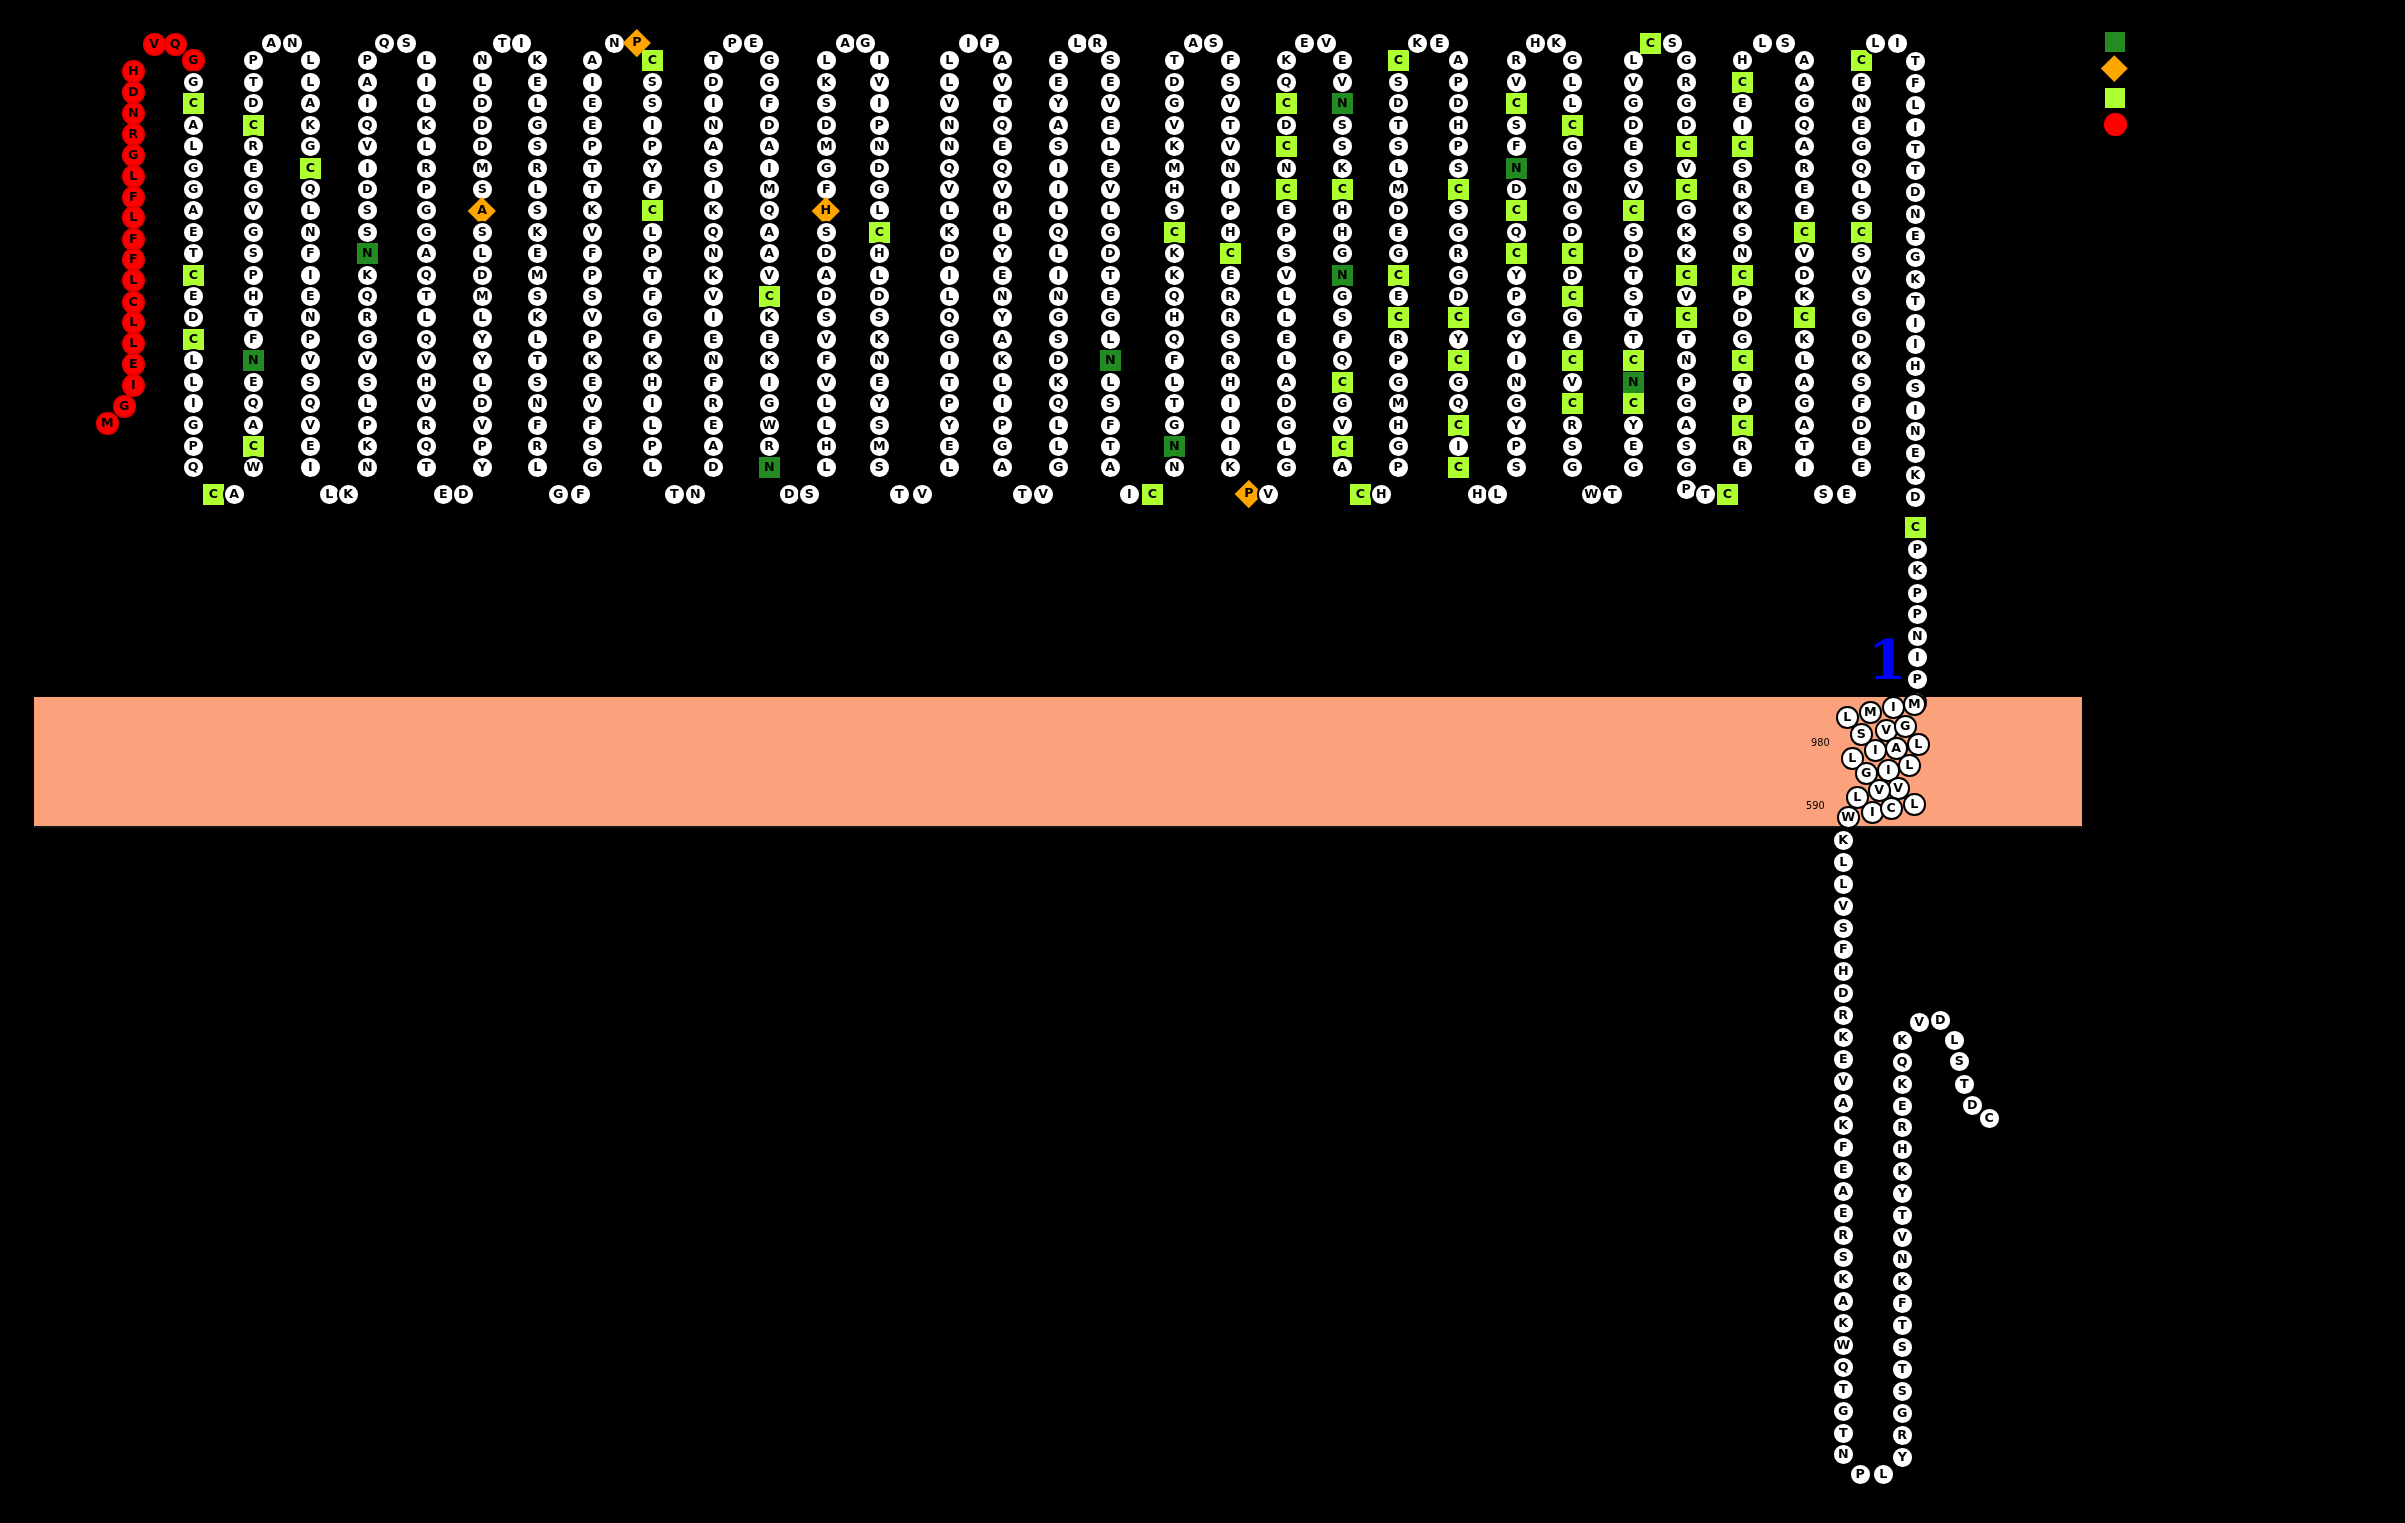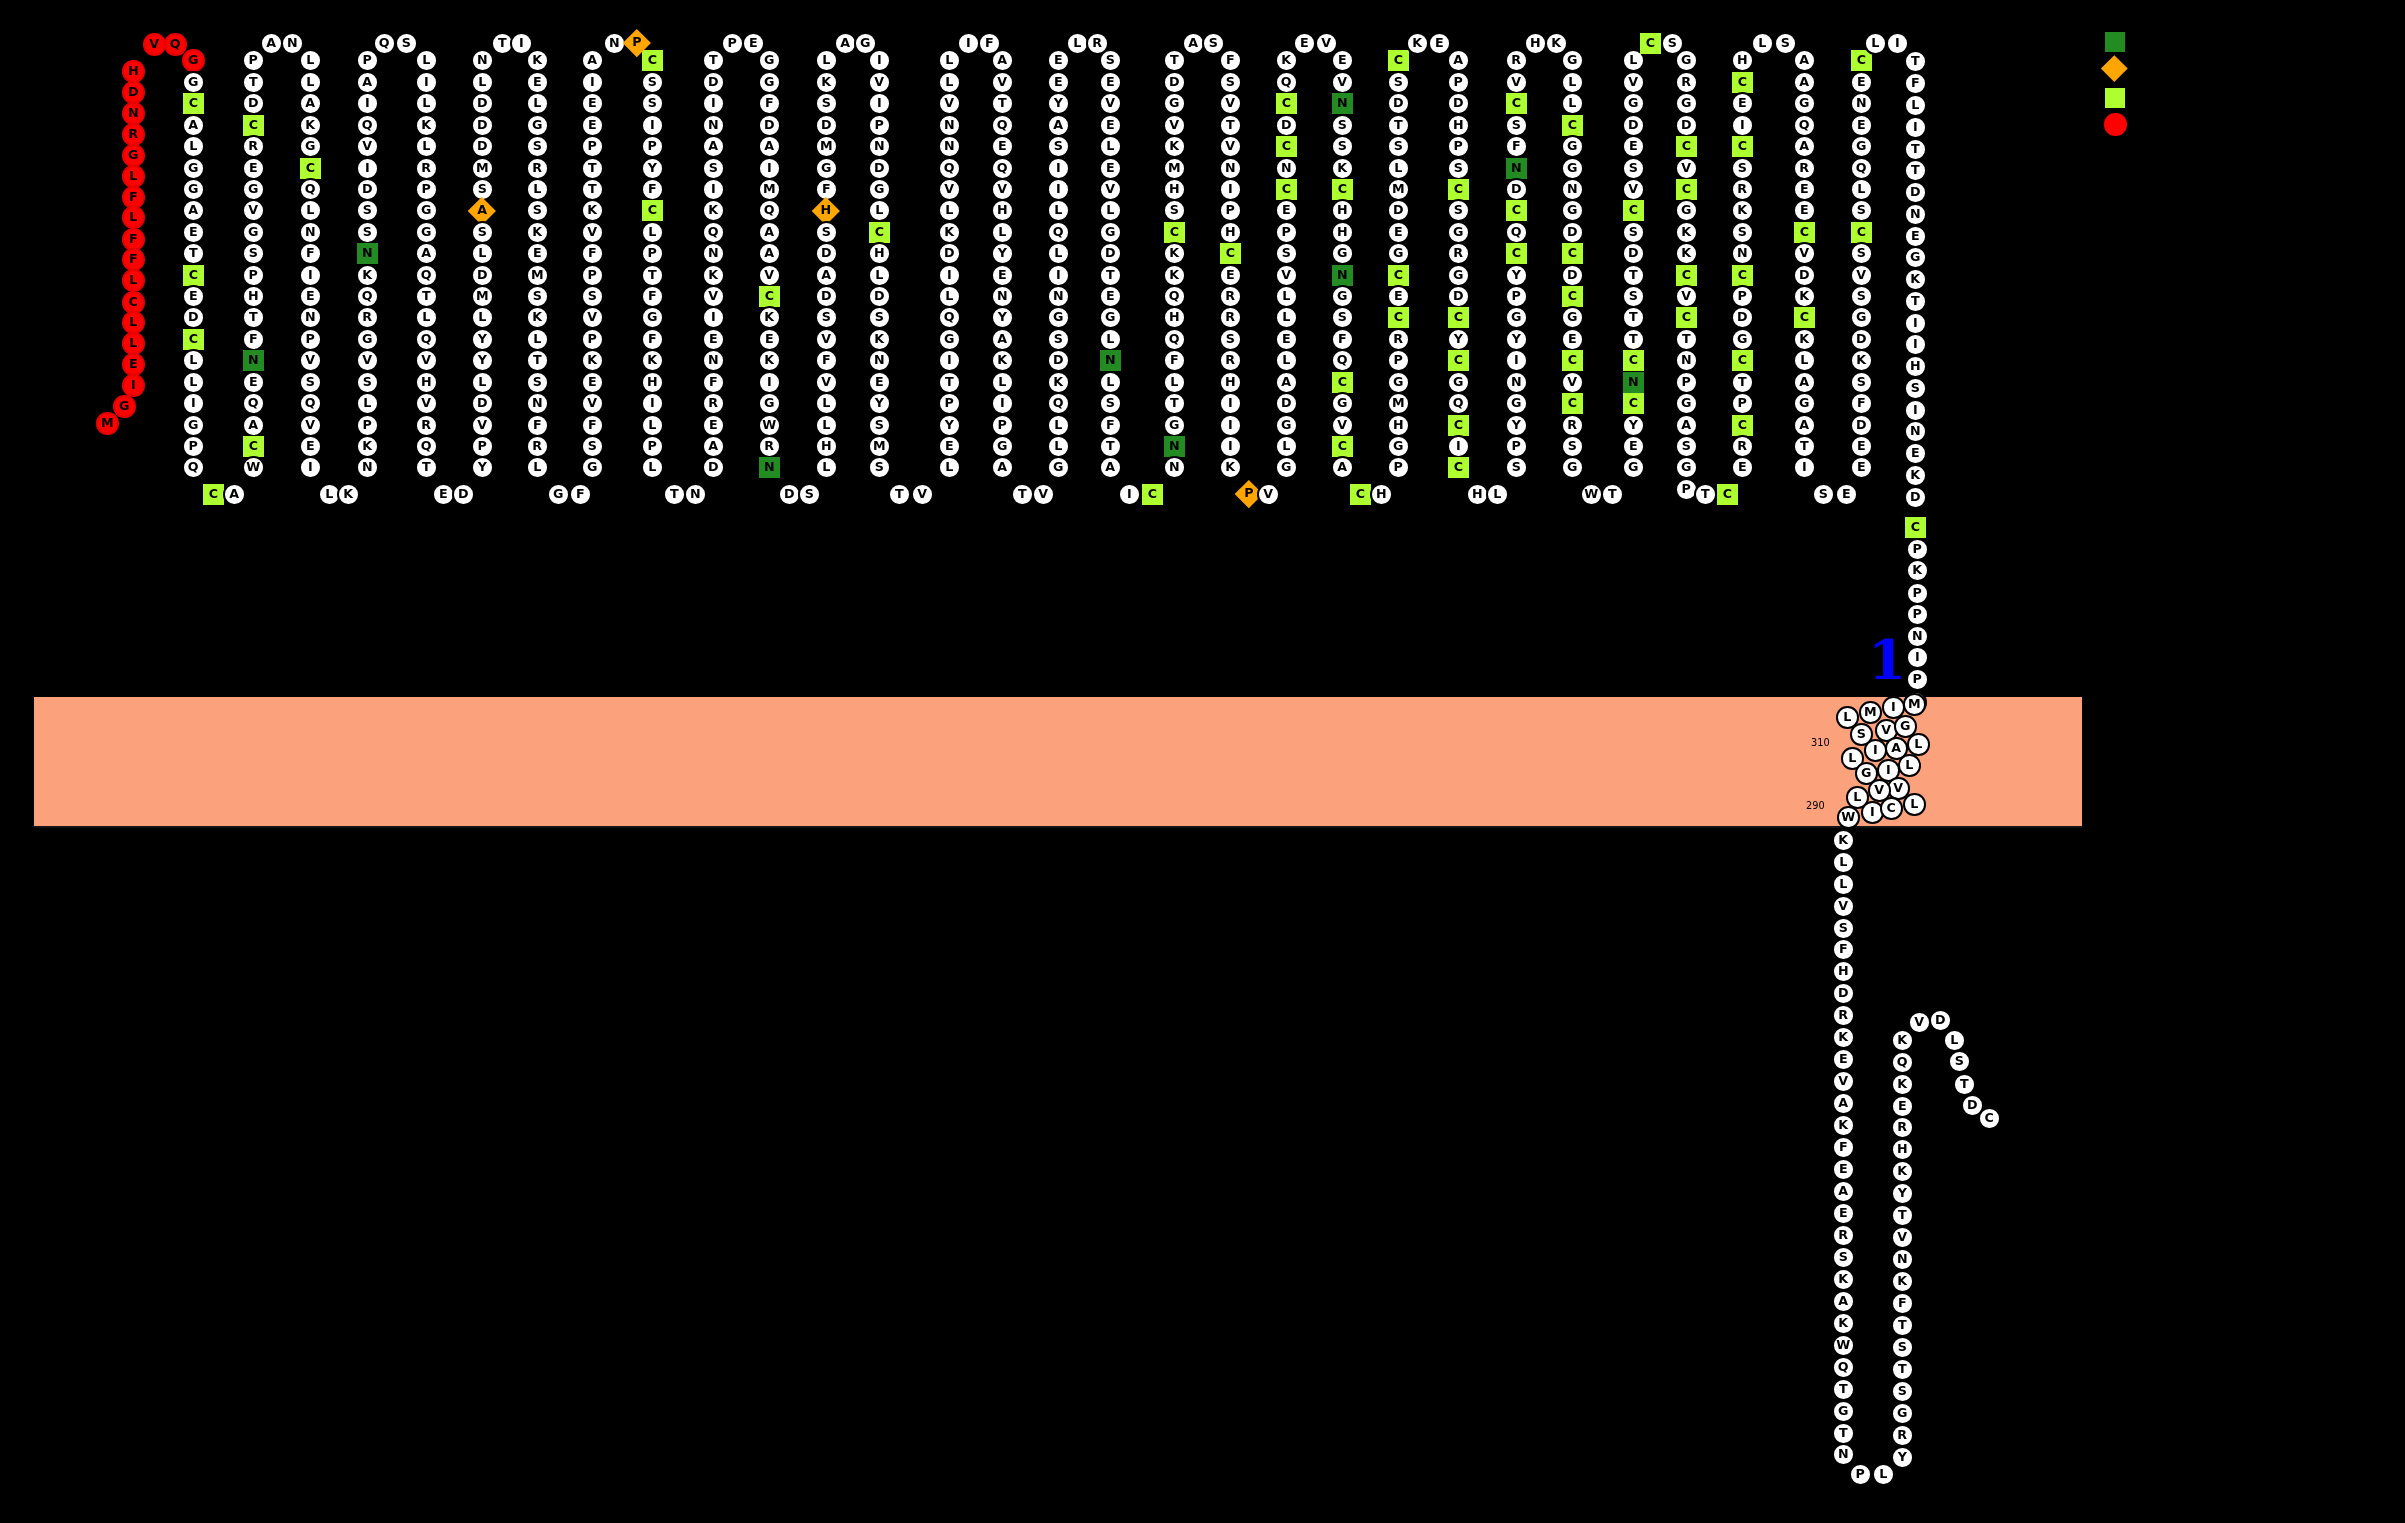--- a/index.html
+++ b/index.html
@@ -20,22 +20,22 @@
   .resnum{position:absolute;z-index:4;color:#000;font-size:9.8px;font-weight:normal;
           font-family:"DejaVu Sans",sans-serif;line-height:1;}
   .legend-item{position:absolute;z-index:4;}
 </style>
 </head>
 <body>
 
 <div id="stage">
   <div id="membrane" style="left: 34px; top: 697px; width: 2048px; height: 129px; background: rgb(251, 161, 123); border-bottom: 2.9px solid rgb(20, 20, 20);"></div>
   <div id="tm-number" style="left: 1868px; top: 632px; color: rgb(0, 0, 255);">1</div>
-  <div id="res-720" class="resnum" style="left: 1811px; top: 738px;">310</div>
-  <div id="res-730" class="resnum" style="left: 1806px; top: 801px;">290</div>
+  <div id="res-720" class="resnum" style="left: 1811px; top: 738px;">980</div>
+  <div id="res-730" class="resnum" style="left: 1806px; top: 801px;">590</div>
   <div id="nodes">
       <div class="res red" style="width: 22.5px; height: 22.5px; left: 122px; top: 60px;">
         <span>H</span>
       </div>
       <div class="res red" style="width: 22.5px; height: 22.5px; left: 122px; top: 81px;">
         <span>D</span>
       </div>
       <div class="res red" style="width: 22.5px; height: 22.5px; left: 122px; top: 102px;">
         <span>N</span>
       </div>

